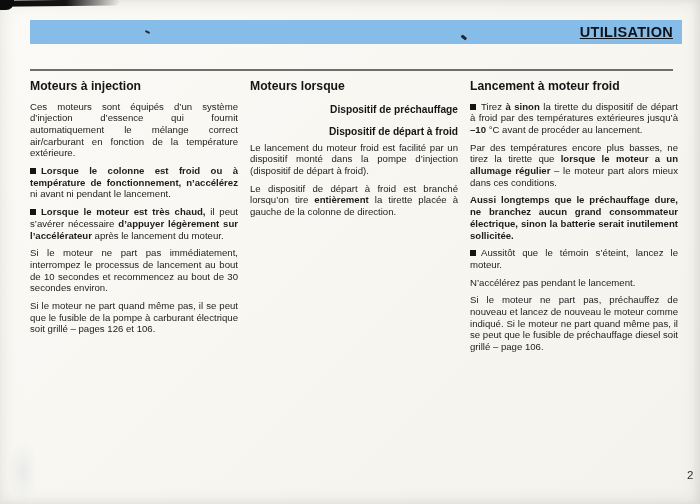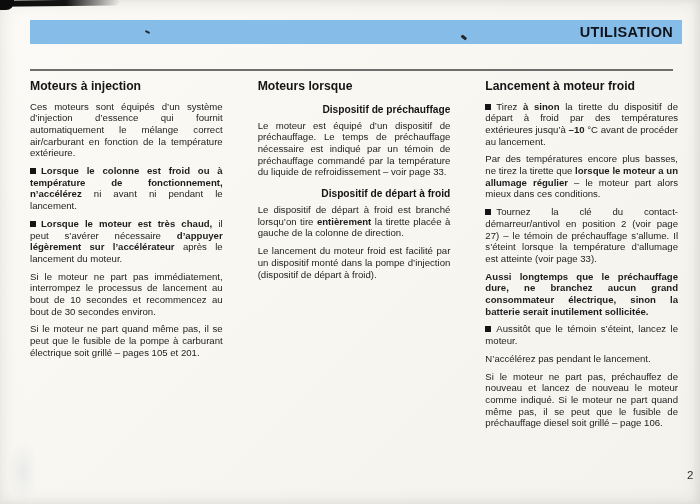--- a/index.html
+++ b/index.html
@@ -21,27 +21,27 @@
   .smudge{
     position:absolute;left:8px;top:440px;width:30px;height:64px;
     background:radial-gradient(ellipse at center,rgba(150,160,190,.14),rgba(150,160,190,0) 70%);
   }
   .bar{
     position:absolute;left:30px;top:20px;width:652px;height:24px;
     display:flex;align-items:center;justify-content:flex-end;
     padding-right:9px;box-sizing:border-box;
   }
   .bar-title{
-    font-weight:bold;font-size:14.5px;letter-spacing:.3px;color:#10141a;
+    font-weight:bold;font-size:14.5px;letter-spacing:.3px;color:#10141a;text-decoration:underline;
   }
   .speck{position:absolute;background:#23262b;border-radius:1px;}
   .speck.s1{left:145px;top:31px;width:5px;height:2px;transform:rotate(24deg);}
   .speck.s2{left:461px;top:36px;width:6px;height:2.5px;transform:rotate(38deg);}
   .rule{position:absolute;left:30px;top:69px;width:643px;height:1.5px;background:#6e6e6c;}
-  .cols{position:absolute;left:30px;top:80px;width:648px;display:flex;gap:35px;}
+  .cols{position:absolute;left:30px;top:80px;width:648px;display:flex;gap:12px;}
   .col{flex:1;min-width:0;font-size:9.6px;line-height:11.7px;color:#1d1d1d;text-align:justify;}
   .h1{font-size:12.2px;line-height:13.5px;font-weight:bold;margin:0 0 7px;text-align:left;color:#151515;}
   .h2{font-size:10.2px;line-height:12px;font-weight:bold;margin:10px 0 4px;text-align:right;color:#151515;}
   p.body{margin:0 0 6px;}
   p.body .b{font-weight:bold;}
   .sq{display:inline-block;width:6px;height:6px;background:#141414;margin-right:5px;}
   .pagenum{position:absolute;left:687px;top:469px;font-size:11.5px;color:#2b2b2b;}
 </style>
 </head>
 <body>
@@ -59,35 +59,33 @@
 
   <div class="rule" style="background: rgb(110, 110, 108);"></div>
 
   <div class="cols">
     <div class="col">
         <div class="h1">Moteurs à injection</div>
         <p class="body"><span>Ces moteurs sont équipés d’un système d’injection d’essence qui fournit automatiquement le mélange correct air/carburant en fonction de la température extérieure.</span></p>
         <p class="body"><span class="sq"></span><span class="b">Lorsque le colonne est froid ou à température de fonctionnement, n’accélérez</span><span> ni avant ni pendant le lancement.</span></p>
         <p class="body"><span class="sq"></span><span class="b">Lorsque le moteur est très chaud,</span><span> il peut s’avérer nécessaire </span><span class="b">d’appuyer légèrement sur l’accélérateur</span><span> après le lancement du moteur.</span></p>
         <p class="body"><span>Si le moteur ne part pas immédiatement, interrompez le processus de lancement au bout de 10 secondes et recommencez au bout de 30 secondes environ.</span></p>
-        <p class="body"><span>Si le moteur ne part quand même pas, il se peut que le fusible de la pompe à carburant électrique soit grillé – pages 105 et 201.</span></p>
+        <p class="body"><span>Si le moteur ne part quand même pas, il se peut que le fusible de la pompe à carburant électrique soit grillé – pages 126 et 106.</span></p>
       </div>
     <div class="col">
         <div class="h1">Moteurs lorsque</div>
         <div class="h2">Dispositif de préchauffage</div>
-        <p class="body"><span>Le moteur est équipé d’un dispositif de préchauffage. Le temps de préchauffage nécessaire est indiqué par un témoin de préchauffage commandé par la température du liquide de refroidissement – voir page 33.</span></p>
         <div class="h2">Dispositif de départ à froid</div>
+        <p class="body"><span>Le lancement du moteur froid est facilité par un dispositif monté dans la pompe d’injection (dispositif de départ à froid).</span></p>
         <p class="body"><span>Le dispositif de départ à froid est branché lorsqu’on tire </span><span class="b">entièrement</span><span> la tirette placée à gauche de la colonne de direction.</span></p>
-        <p class="body"><span>Le lancement du moteur froid est facilité par un dispositif monté dans la pompe d’injection (dispositif de départ à froid).</span></p>
       </div>
     <div class="col">
         <div class="h1">Lancement à moteur froid</div>
         <p class="body"><span class="sq"></span><span>Tirez </span><span class="b">à sinon</span><span> la tirette du dispositif de départ à froid par des températures extérieures jusqu’à </span><span class="b">–10</span><span> °C avant de procéder au lancement.</span></p>
         <p class="body"><span>Par des températures encore plus basses, ne tirez la tirette que </span><span class="b">lorsque le moteur a un allumage régulier</span><span> – le moteur part alors mieux dans ces conditions.</span></p>
-        <p class="body"><span class="sq"></span><span>Tournez la clé du contact-démarreur/antivol en position 2 (voir page 27) – le témoin de préchauffage s’allume. Il s’éteint lorsque la température d’allumage est atteinte (voir page 33).</span></p>
         <p class="body"><span class="b">Aussi longtemps que le préchauffage dure, ne branchez aucun grand consommateur électrique, sinon la batterie serait inutilement sollicitée.</span></p>
         <p class="body"><span class="sq"></span><span>Aussitôt que le témoin s’éteint, lancez le moteur.</span></p>
         <p class="body"><span>N’accélérez pas pendant le lancement.</span></p>
         <p class="body"><span>Si le moteur ne part pas, préchauffez de nouveau et lancez de nouveau le moteur comme indiqué. Si le moteur ne part quand même pas, il se peut que le fusible de préchauffage diesel soit grillé – page 106.</span></p>
       </div>
   </div>
 
   <div class="pagenum">2</div>
 </div>
 

